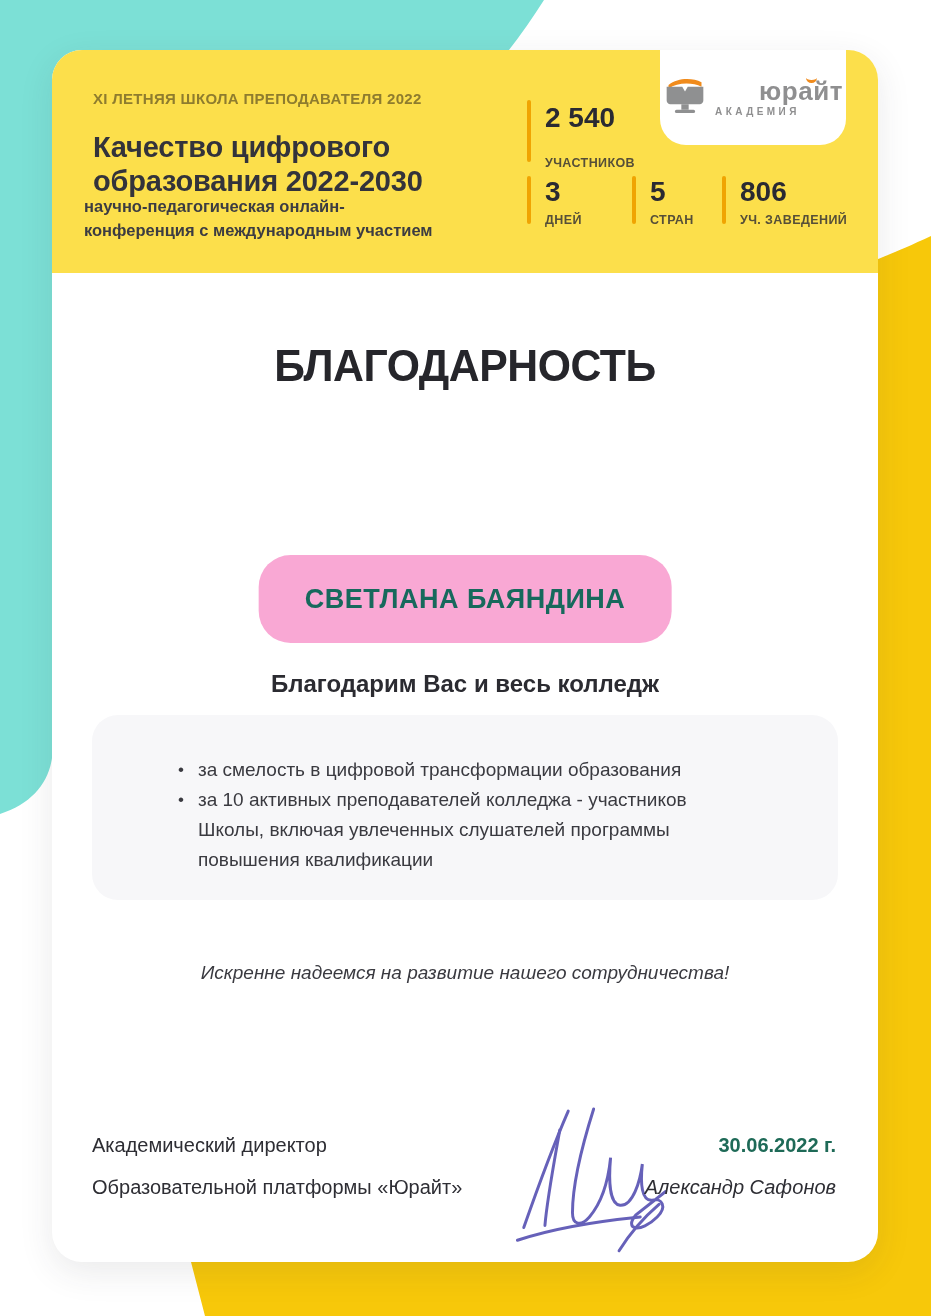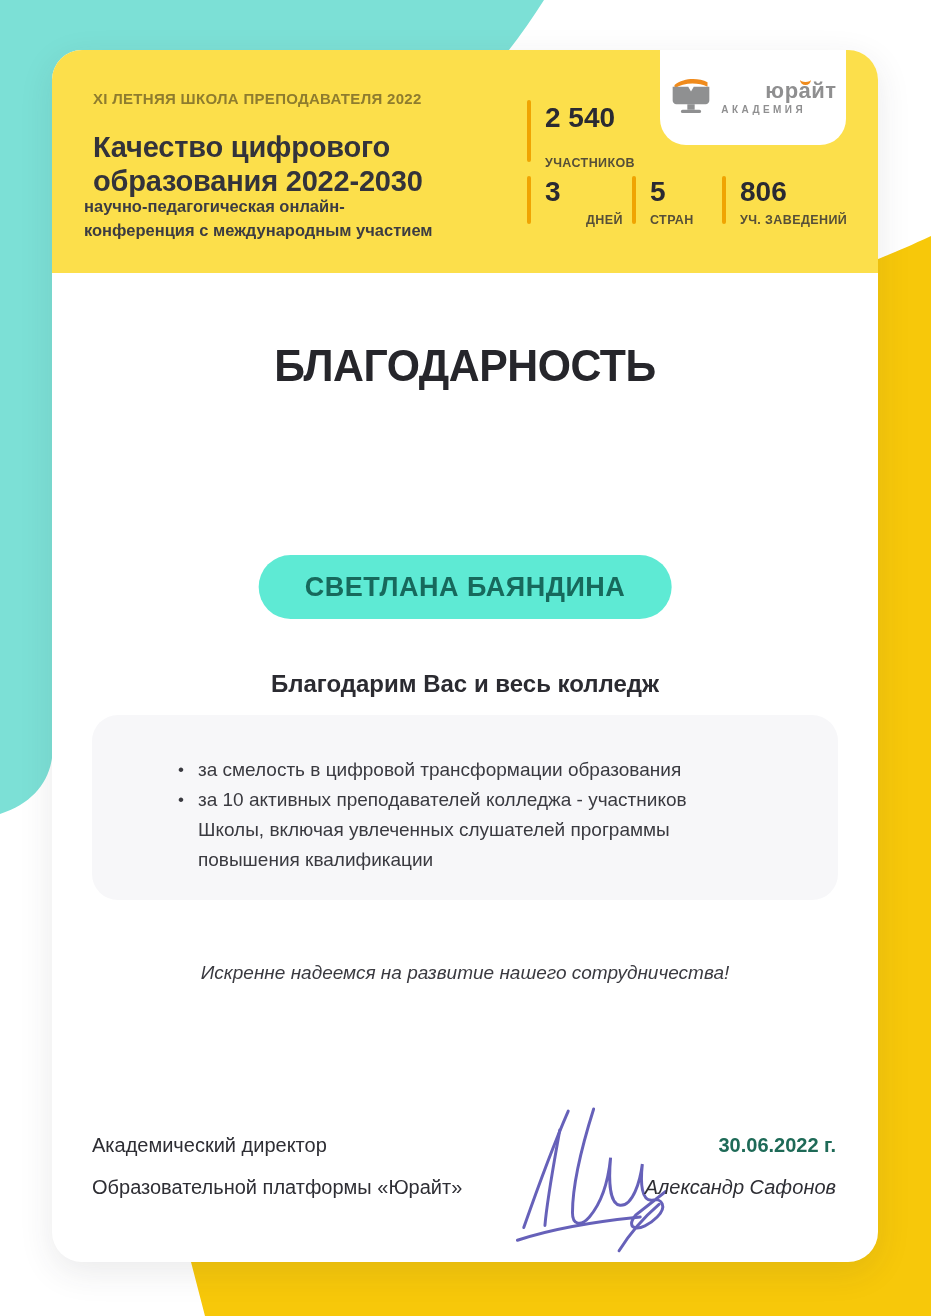--- a/index.html
+++ b/index.html
@@ -37,39 +37,39 @@
   .stat-bar{position:absolute;width:4px;background:#F0A402;border-radius:2px;}
   .stat-value{position:absolute;font-size:28px;font-weight:700;color:#2A2A32;}
   .stat-label{position:absolute;font-size:12.5px;font-weight:700;color:#564F38;letter-spacing:.4px;}
   
   .logo-box{
     position:absolute;left:608px;top:0;width:186px;height:95px;
     background:#ffffff;border-radius:0 0 26px 26px;
     display:flex;align-items:center;justify-content:center;gap:8px;
   }
   .logo-text{display:flex;flex-direction:column;line-height:1;}
-  .logo-word{font-size:22px;font-weight:700;color:#8F8F90;letter-spacing:.5px;position:relative;margin-left:44px;}
+  .logo-word{font-size:26px;font-weight:700;color:#8F8F90;letter-spacing:.5px;position:relative;margin-left:44px;}
   .logo-breve{position:absolute;right:26px;top:-3px;width:11px;height:5px;
     border-bottom:3px solid #F08B1C;border-radius:0 0 8px 8px;}
   .logo-sub{font-size:10px;font-weight:600;color:#8F8F90;letter-spacing:3.4px;margin-top:3px;}
   
   .cert-title{
     position:absolute;left:0;top:290px;width:826px;text-align:center;
     font-size:45px;font-weight:800;color:#26262B;letter-spacing:-.5px;
     transform:scaleX(.95);
   }
   .recipient{
     position:absolute;left:50%;transform:translateX(-50%);top:382px;
     width:560px;text-align:center;
     font-size:25px;line-height:35px;font-weight:500;color:#2B2B31;
   }
   .pill{
     position:absolute;left:50%;transform:translateX(-50%);top:505px;
-    height:64px;line-height:64px;padding:0 46px;border-radius:32px;
-    background:#5eead4;
+    height:64px;line-height:64px;padding:12px 46px;border-radius:32px;
+    background:#f9a8d4;
     font-size:27px;font-weight:700;letter-spacing:.5px;color:#17695C;
     white-space:nowrap;
   }
   .thanks{
     position:absolute;left:0;top:620px;width:826px;text-align:center;
     font-size:24px;font-weight:700;color:#2B2B31;
   }
   .gray-box{
     position:absolute;left:40px;top:665px;width:746px;height:185px;
     background:#F7F7F9;border-radius:26px;
@@ -107,21 +107,21 @@
     <div class="kicker">XI ЛЕТНЯЯ ШКОЛА ПРЕПОДАВАТЕЛЯ 2022</div>
     <div class="conf-title">Качество цифрового образования 2022-2030</div>
     <div class="conf-sub">научно-педагогическая онлайн-конференция с международным участием</div>
 
     <div class="stat-bar" style="left:475px;top:50px;height:62px;"></div>
     <div class="stat-value" style="left:493px;top:52px;">2 540</div>
     <div class="stat-label" style="left:493px;top:106px;">УЧАСТНИКОВ</div>
 
     <div class="stat-bar" style="left:475px;top:126px;height:48px;"></div>
     <div class="stat-value" style="left:493px;top:126px;">3</div>
-    <div class="stat-label" style="left:493px;top:163px;margin-left:41px;">ДНЕЙ</div>
+    <div class="stat-label" style="left:493px;top:163px;">ДНЕЙ</div>
 
     <div class="stat-bar" style="left:580px;top:126px;height:48px;"></div>
     <div class="stat-value" style="left:598px;top:126px;">5</div>
     <div class="stat-label" style="left:598px;top:163px;">СТРАН</div>
 
     <div class="stat-bar" style="left:670px;top:126px;height:48px;"></div>
     <div class="stat-value" style="left:688px;top:126px;">806</div>
     <div class="stat-label" style="left:688px;top:163px;">УЧ. ЗАВЕДЕНИЙ</div>
 
     <div class="logo-box">

